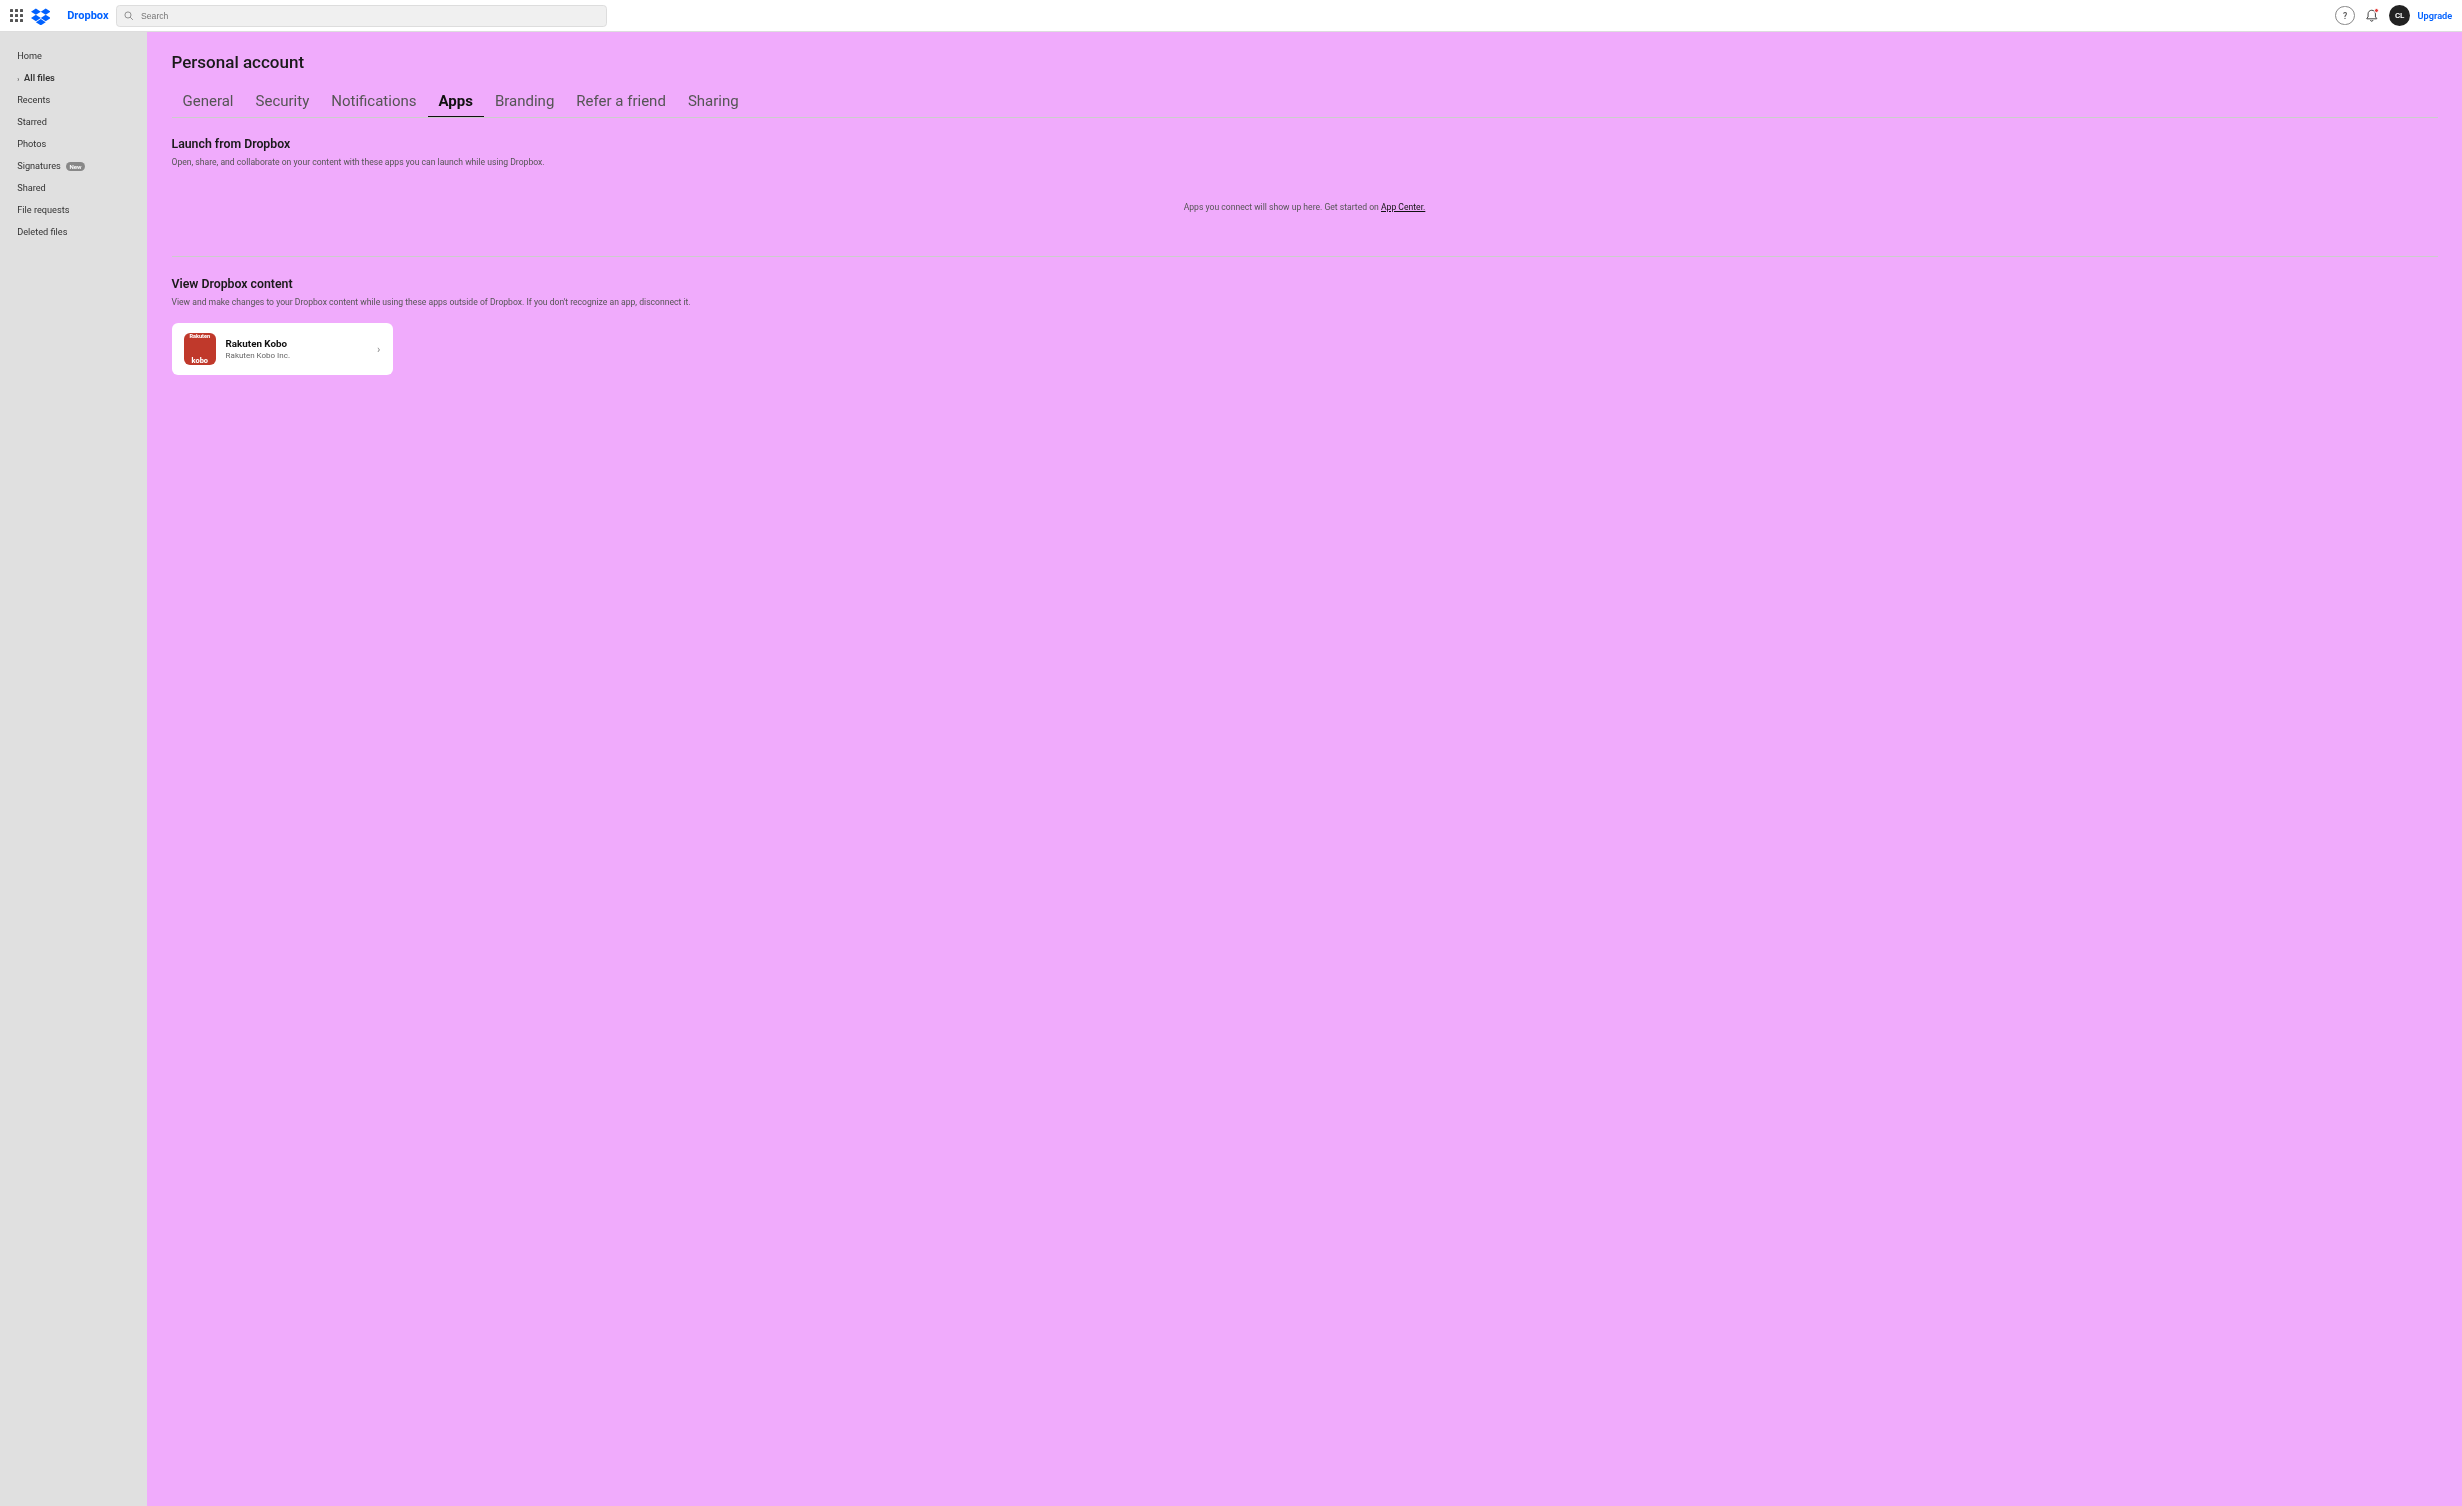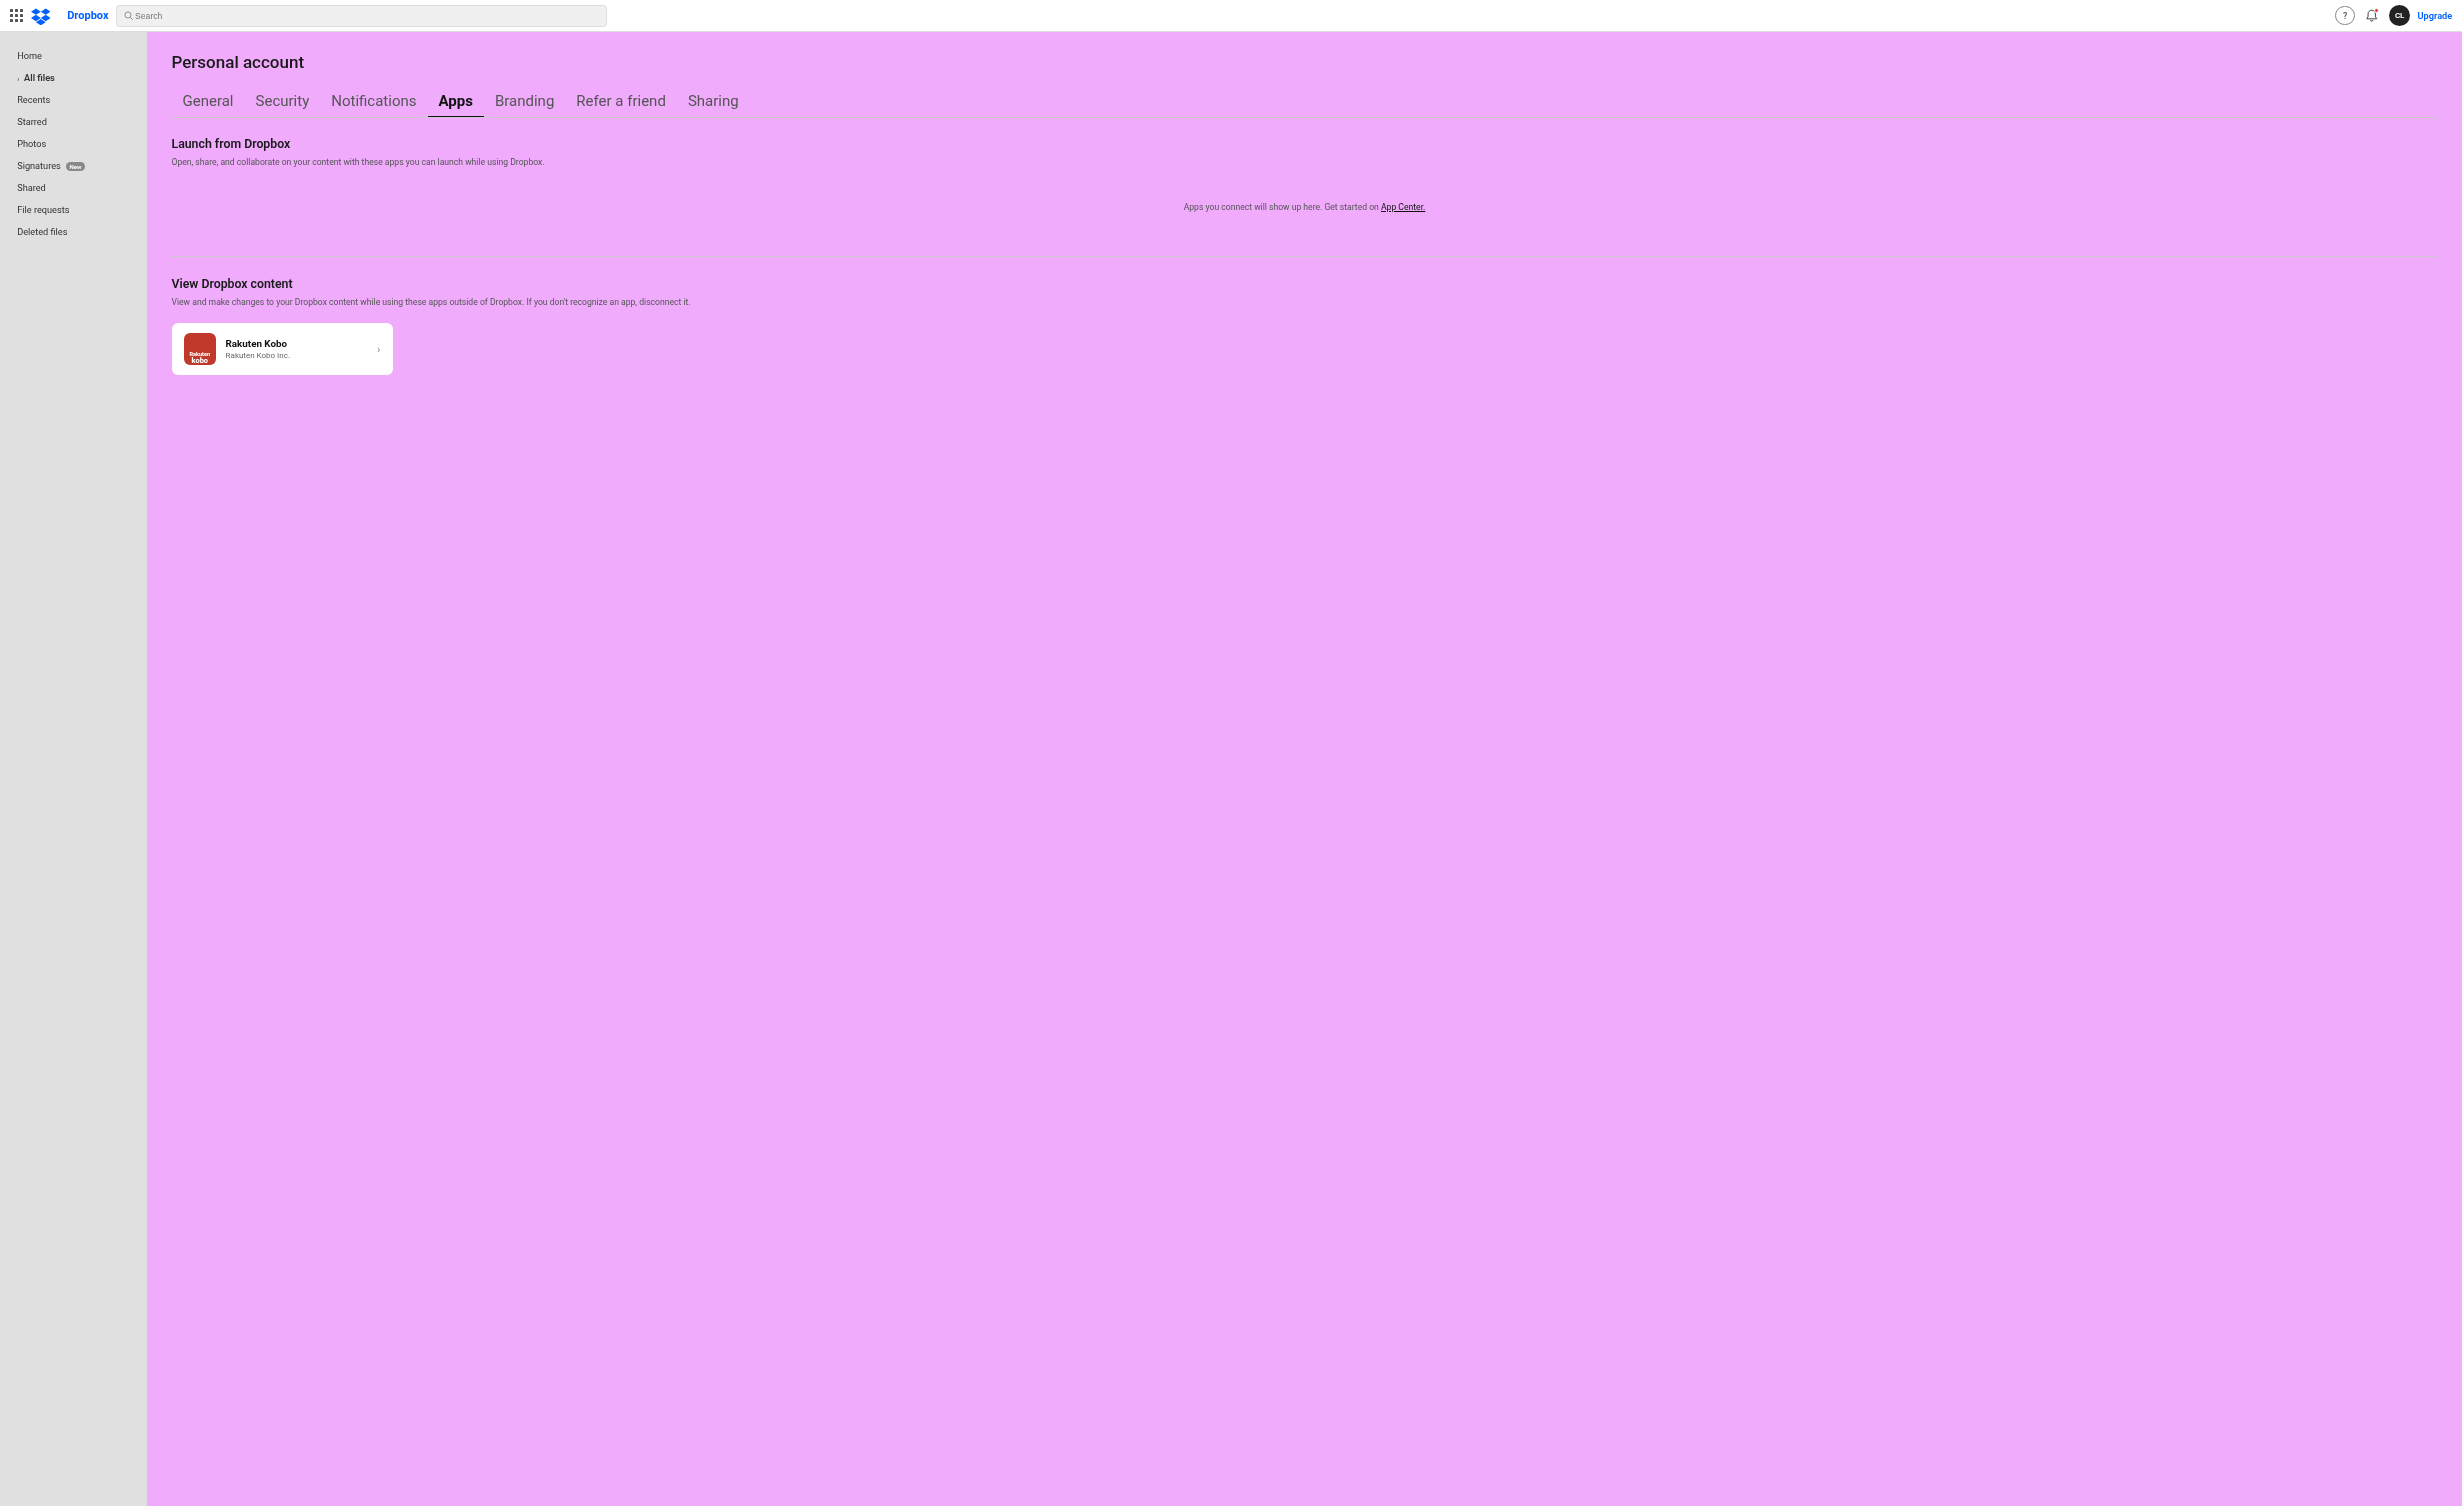--- a/index.html
+++ b/index.html
@@ -56,21 +56,21 @@
 
     .search-bar {
       flex: 1;
       display: flex;
       align-items: center;
       background: #f0f0f0;
       border: 0.6px solid #ddd;
       border-radius: 3.7px;
       padding: 0 7.4px;
       height: 22px;
-      gap: 1px;
+      gap: 7px;
       max-width: 491px;
     }
 
     .search-bar input {
       border: none;
       background: transparent;
       font-size: 8.6px;
       width: 100%;
       outline: none;
       color: #333;
@@ -271,21 +271,21 @@
       width: 221px;
       cursor: pointer;
       position: relative;
     }
 
     
     .kobo-icon {
       width: 32px; height: 32px;
       background: #c0392b;
       border-radius: 6.1px;
-      display: flex; align-items: center; justify-content: flex-end;
+      display: flex; align-items: center; justify-content: space-between;
       font-size: 6.1px;
       color: #fff;
       font-weight: 800;
       line-height: 1.1;
       text-align: center;
       flex-direction: column;
     }
 
     .app-info { flex: 1; }
     .app-name { font-size: 9.8px; font-weight: 700; color: #111; }

